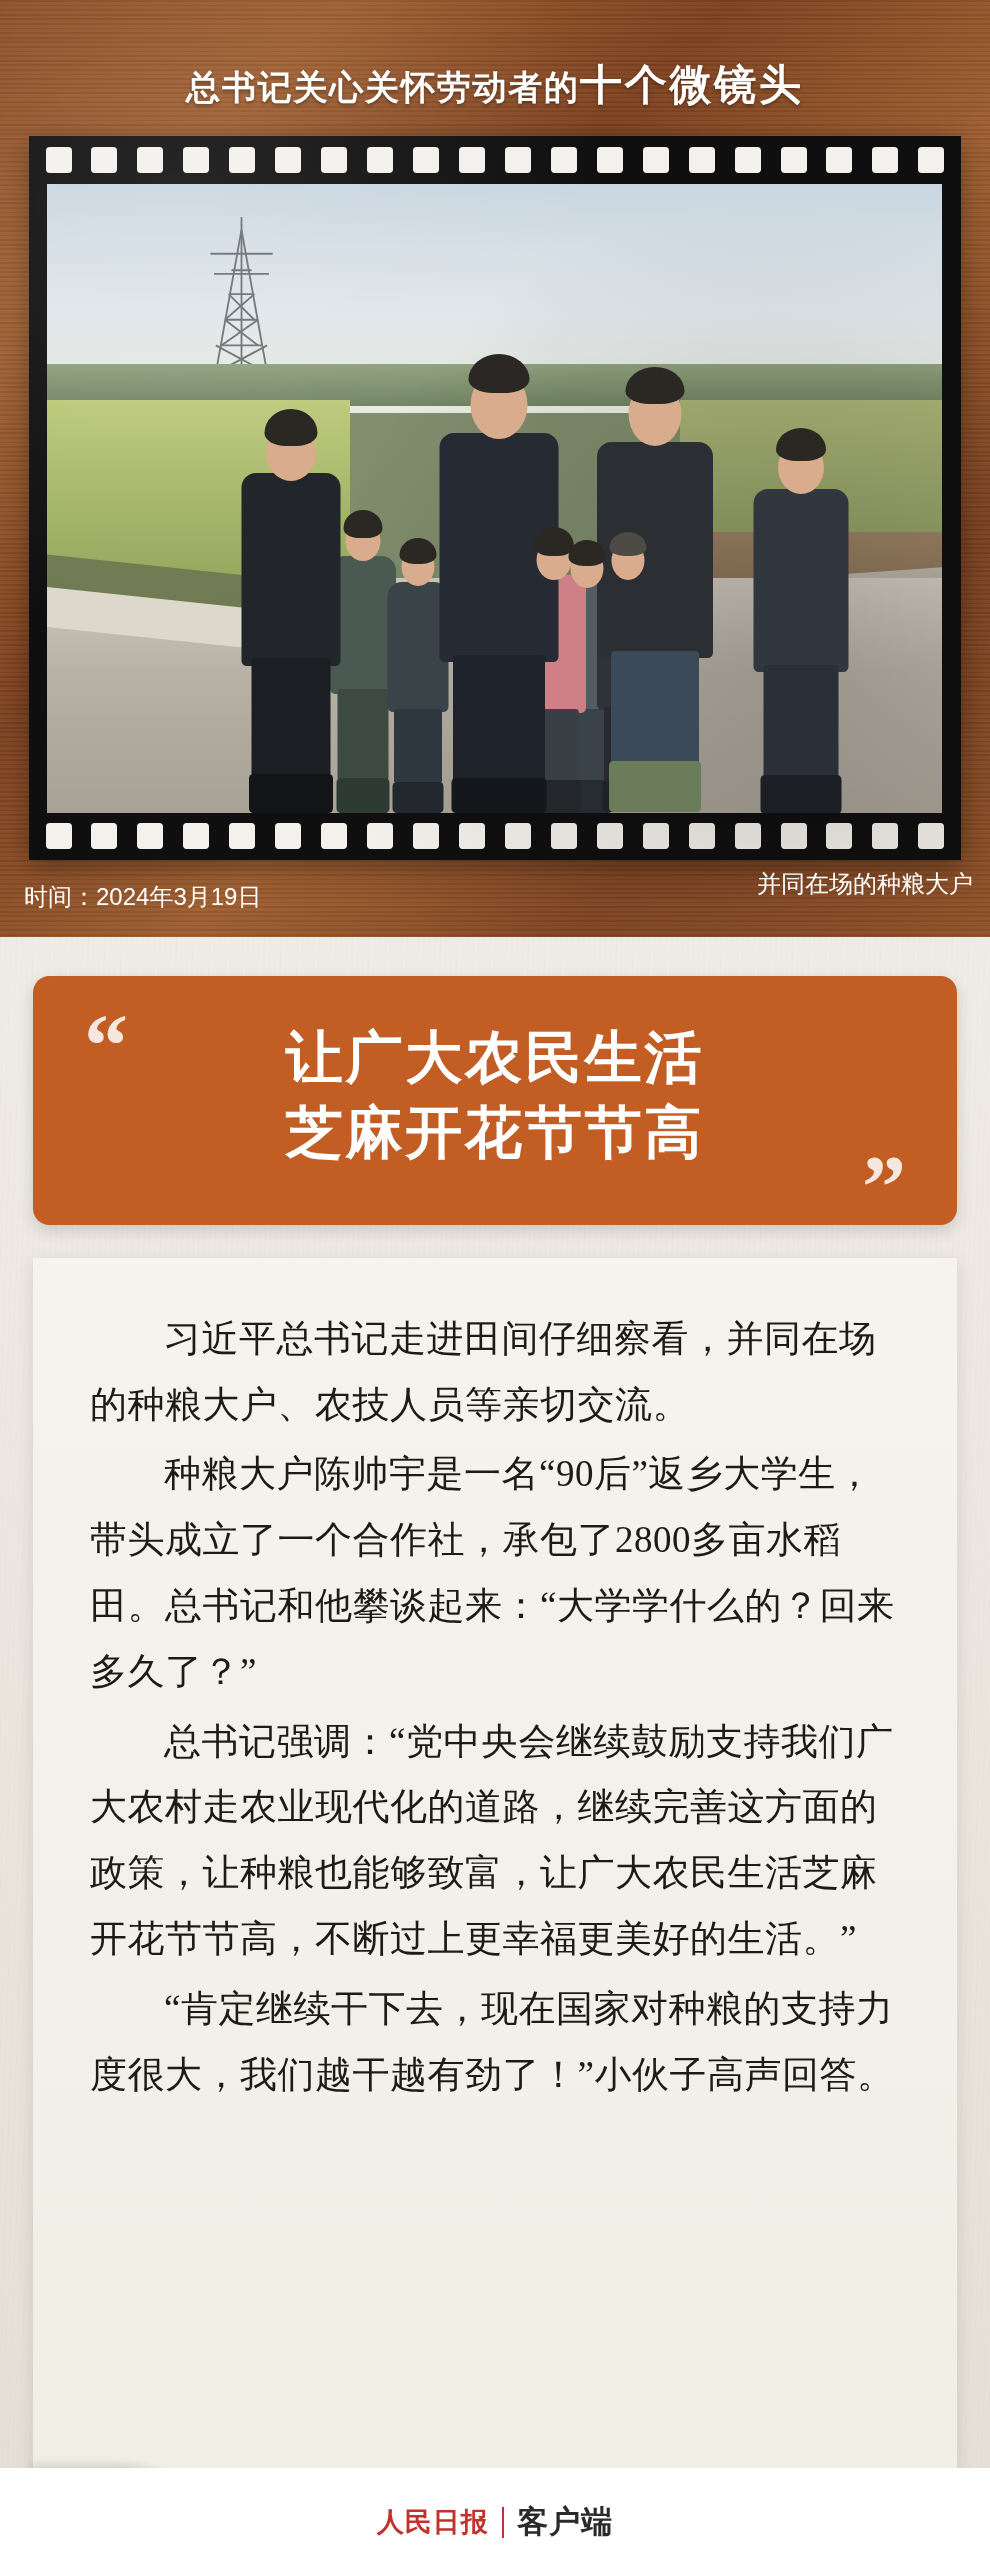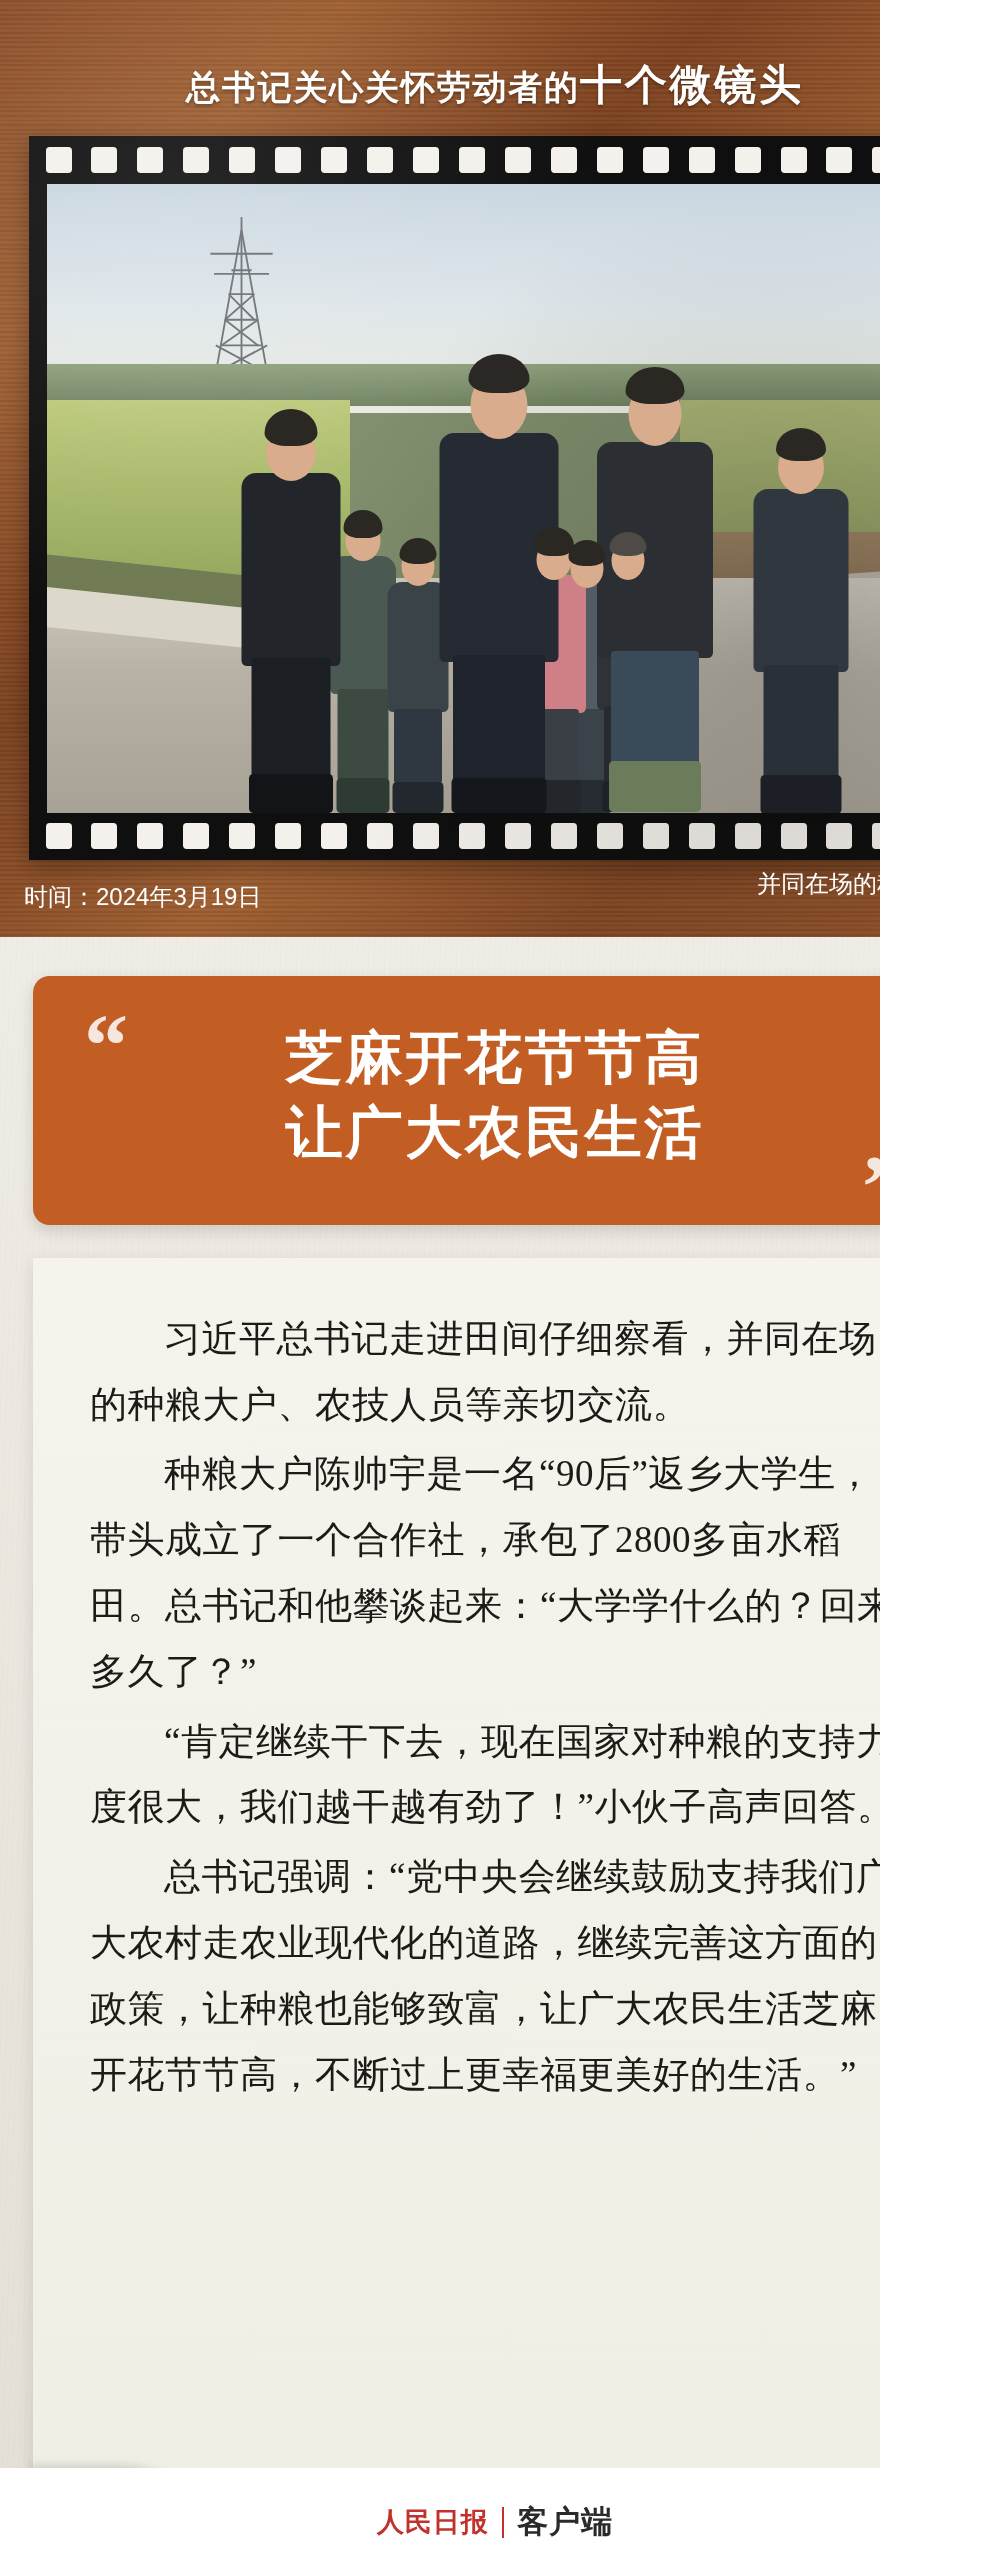--- a/index.html
+++ b/index.html
@@ -5,21 +5,21 @@
   html, body {
     margin: 0;
     padding: 0;
     background: #ffffff;
   }
   body {
     font-family: "Liberation Sans", "DejaVu Sans", sans-serif;
   }
   .page {
     position: relative;
-    width: 880px;
+    width: 990px;
     height: 2576px;
     overflow: hidden;
     background: #404040;
     text-decoration: underline;
   }
 
   
   .film-section {
     position: relative;
     width: 990px;
@@ -489,31 +489,31 @@
       </div>
     </div>
   </div>
 
   <div class="content-section">
 
     <div class="headline-card">
       <div class="quote-open">“</div>
       <div class="quote-close">”</div>
       <div class="headline-text">
+        <div>让广大农民生活</div>
         <div>芝麻开花节节高</div>
-        <div>让广大农民生活</div>
       </div>
     </div>
 
     <div class="article-card">
       <div class="article-body">
         <p>习近平总书记走进田间仔细察看，并同在场的种粮大户、农技人员等亲切交流。</p>
         <p>种粮大户陈帅宇是一名“90后”返乡大学生，带头成立了一个合作社，承包了2800多亩水稻田。总书记和他攀谈起来：“大学学什么的？回来多久了？”</p>
+        <p>总书记强调：“党中央会继续鼓励支持我们广大农村走农业现代化的道路，继续完善这方面的政策，让种粮也能够致富，让广大农民生活芝麻开花节节高，不断过上更幸福更美好的生活。”</p>
         <p>“肯定继续干下去，现在国家对种粮的支持力度很大，我们越干越有劲了！”小伙子高声回答。</p>
-        <p>总书记强调：“党中央会继续鼓励支持我们广大农村走农业现代化的道路，继续完善这方面的政策，让种粮也能够致富，让广大农民生活芝麻开花节节高，不断过上更幸福更美好的生活。”</p>
       </div>
     </div>
 
     <div class="page-curl"></div>
 
     <div class="footer">
       <span class="footer-logo">人民日报</span>
       <span class="footer-divider"></span>
       <span class="footer-app">客户端</span>
     </div>

